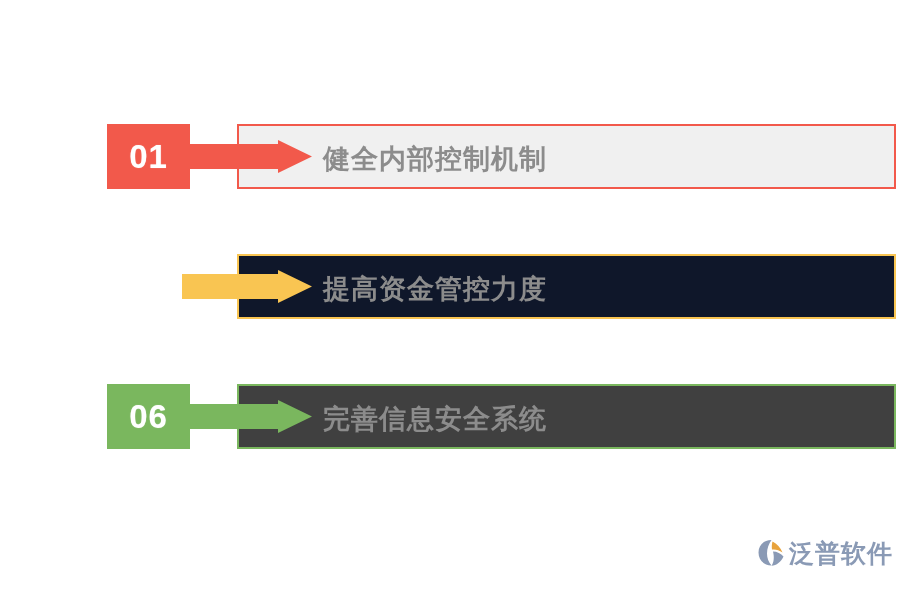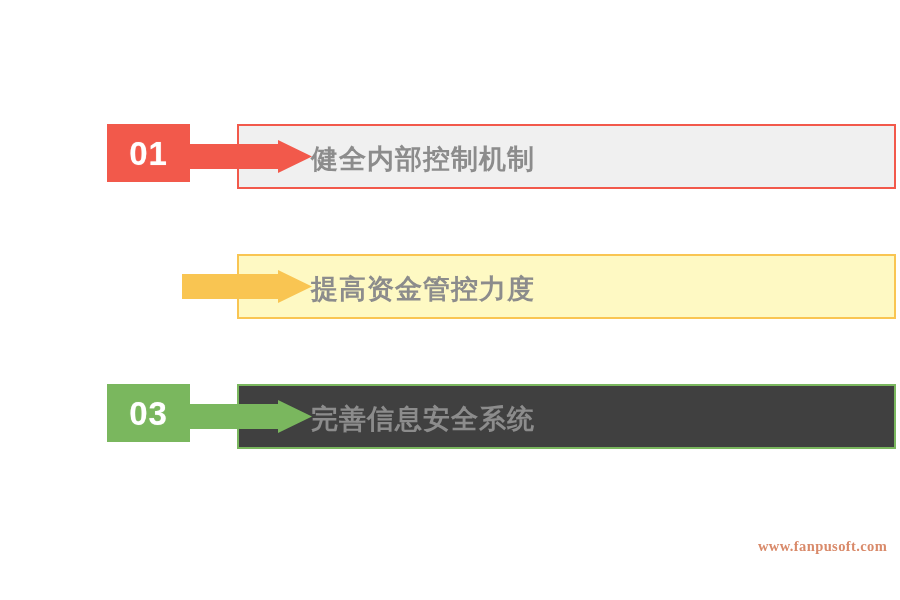--- a/index.html
+++ b/index.html
@@ -41,39 +41,39 @@
     top: 0;
     width: 659px;     
     height: 65px;
     background: #f0f0f0;
     box-sizing: border-box;
     border: 2px solid transparent;
   }
 
   .panel-label {
     position: absolute;
-    left: 72px;       
+    left: 84px;       
     top: 0;
     height: 65px;
     display: flex;
     align-items: center;
     font-size: 27px;
     font-weight: bold;
     color: #8c8c8c;
     letter-spacing: 1px;
     white-space: nowrap;
   }
 
   
   .num-block {
     position: absolute;
     left: 0;
     top: 0;
     width: 83px;
-    height: 58px;
+    height: 65px;
     display: flex;
     align-items: center;
     justify-content: center;
     z-index: 3;
   }
 
   .num-text {
     font-size: 33px;
     font-weight: bold;
     color: #ffffff;
@@ -145,41 +145,50 @@
       <svg width="130" height="33" viewBox="0 0 130 33" xmlns="http://www.w3.org/2000/svg">
         <polygon points="0,4 96,4 96,0 130,16.5 96,33 96,29 0,29" fill="#f2594b"></polygon>
       </svg>
     </div>
     <div class="num-block" style="background:#f2594b">
       <span class="num-text" style="color: rgb(255, 255, 255);">01</span>
     </div>
   </div>
 
   <div class="row row-2">
-    <div class="panel" style="border-color: rgb(249, 197, 82); background: #fef9c3;">
+    <div class="panel" style="border-color: rgb(249, 197, 82); background: #0f172a;">
       <div class="panel-label" style="color: rgb(140, 140, 140);">提高资金管控力度</div>
     </div>
     <div class="arrow">
       <svg width="130" height="33" viewBox="0 0 130 33" xmlns="http://www.w3.org/2000/svg">
         <polygon points="0,4 96,4 96,0 130,16.5 96,33 96,29 0,29" fill="#f9c552"></polygon>
       </svg>
     </div>
   </div>
 
   <div class="row row-3">
     <div class="panel" style="border-color: rgb(122, 183, 94); background: #404040;">
       <div class="panel-label" style="color: rgb(140, 140, 140);">完善信息安全系统</div>
     </div>
     <div class="arrow">
       <svg width="130" height="33" viewBox="0 0 130 33" xmlns="http://www.w3.org/2000/svg">
         <polygon points="0,4 96,4 96,0 130,16.5 96,33 96,29 0,29" fill="#7ab75e"></polygon>
       </svg>
     </div>
     <div class="num-block" style="background:#7ab75e">
-      <span class="num-text" style="color: rgb(255, 255, 255);">03</span>
+      <span class="num-text" style="color: rgb(255, 255, 255);">06</span>
     </div>
   </div>
 
   <div id="brand-logo">
-    <div class="logo-url">www.fanpusoft.com</div>
+    <div class="logo-row">
+      <span class="logo-mark">
+        <svg width="30" height="30" viewBox="0 0 30 30" xmlns="http://www.w3.org/2000/svg">
+          <path d="M14.5 2 C6.5 2 1.5 7.5 1.5 14.5 C1.5 21.5 6.5 27.5 14.5 27.5 C11.5 24 10 20 10 15.5 C10 10.5 11.8 5.6 14.5 2 Z" fill="#8a9ab5"></path>
+          <path d="M15.5 3.5 C20 6 23.5 9.5 25.5 14.5 C22 12 18.5 11 15 11.5 C14.6 8.6 14.8 6 15.5 3.5 Z" fill="#e8a33d"></path>
+          <path d="M16 13.5 C20 13.5 24 15.5 26.5 18.5 C24 24 19.5 27.5 14.5 27.8 C16.8 24.5 17.5 19.5 16 13.5 Z" fill="#8a9ab5"></path>
+        </svg>
+      </span>
+      <span class="logo-word">泛普软件</span>
+    </div>
   </div>
 
 </div>
 
 </body></html>

